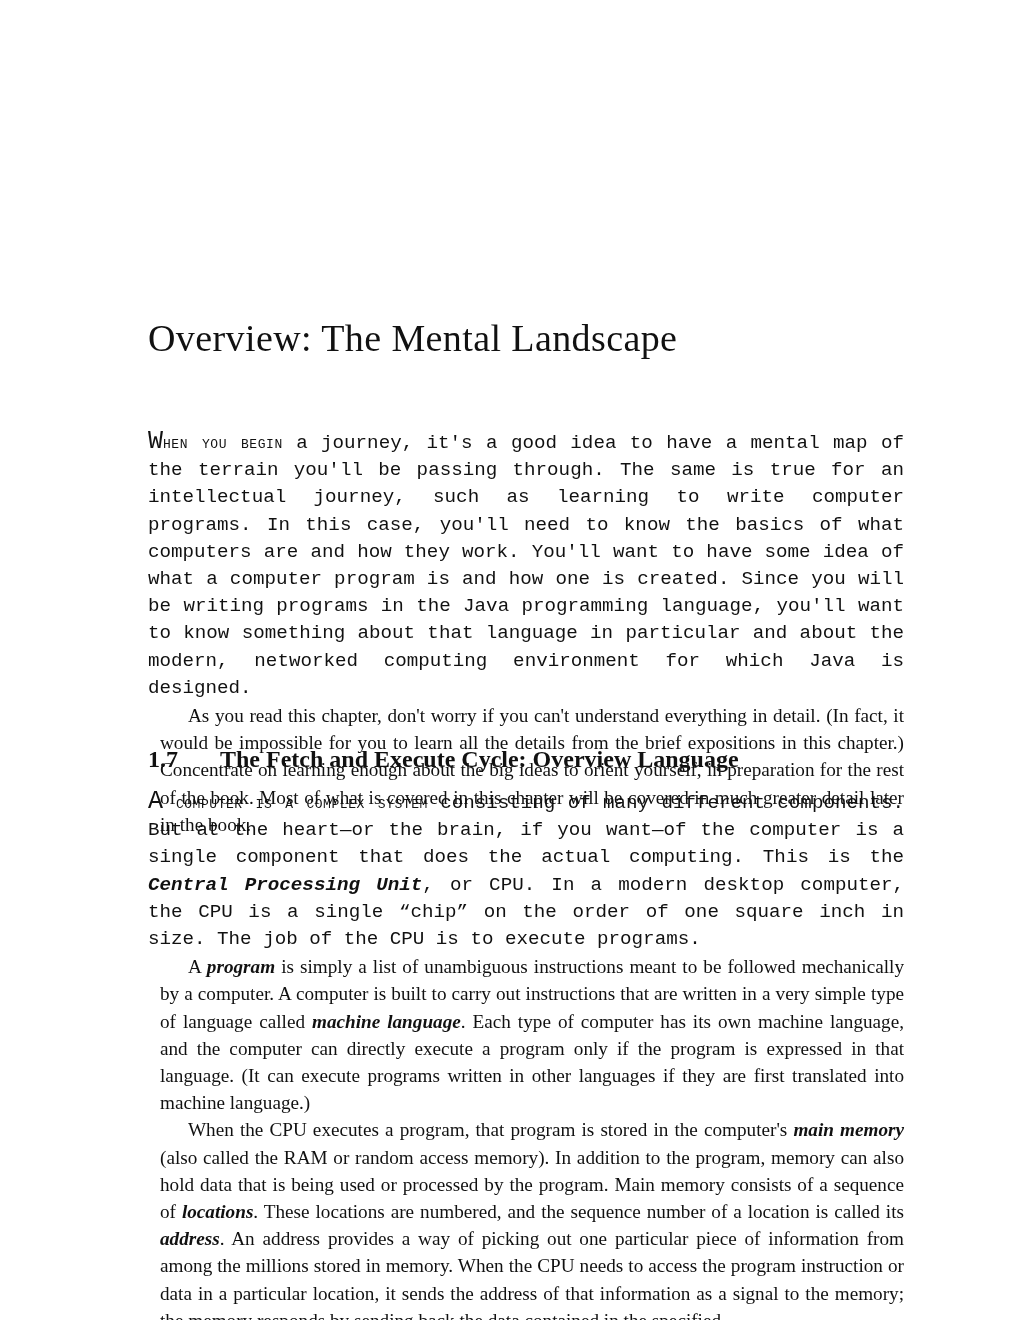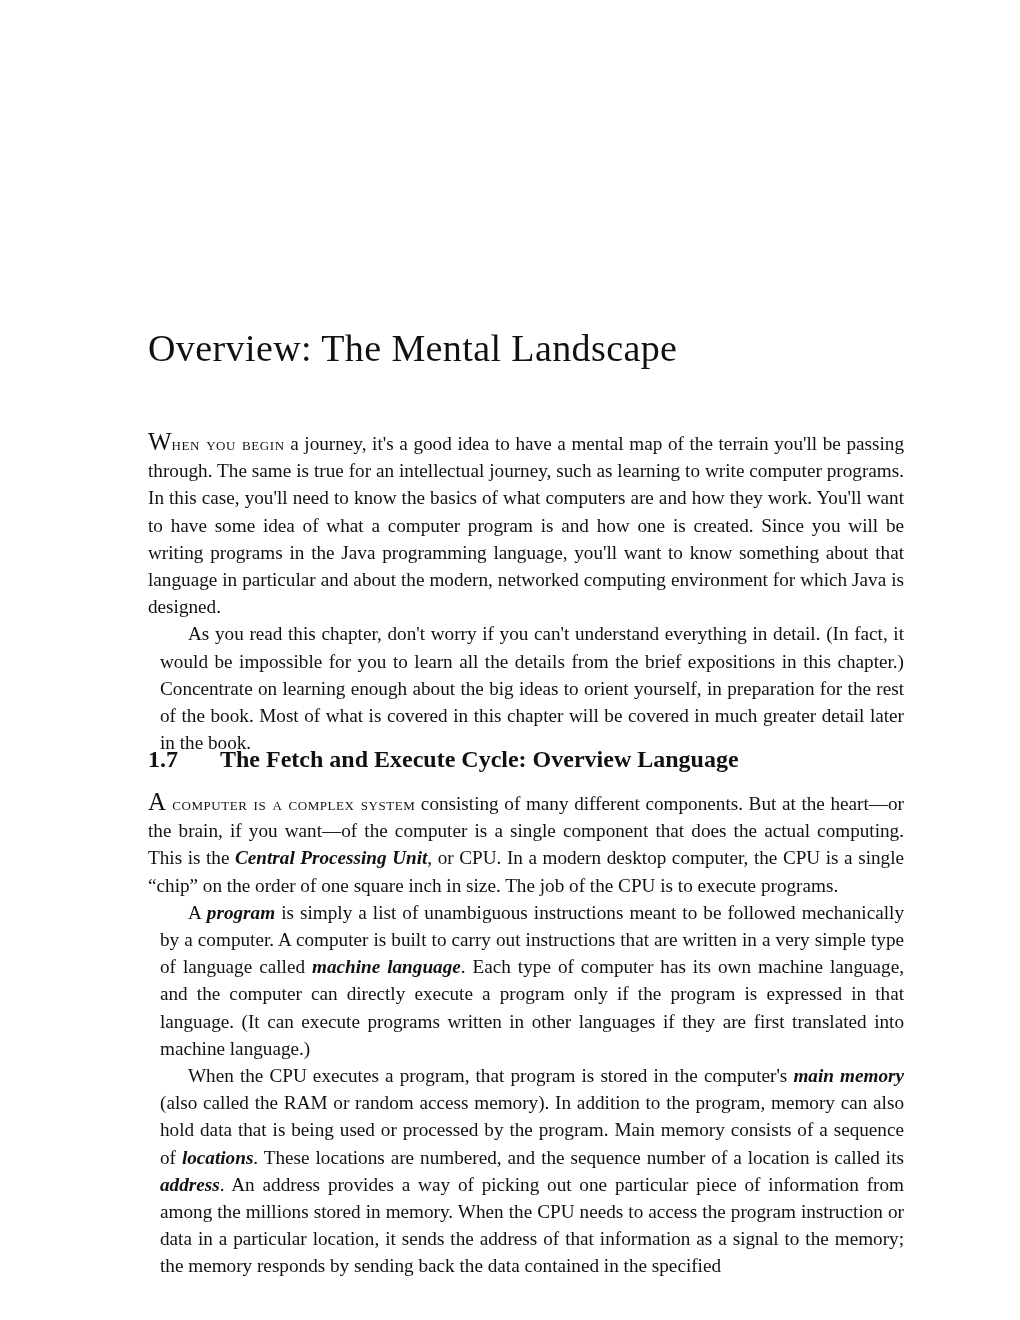--- a/index.html
+++ b/index.html
@@ -28,21 +28,21 @@
   }
   
   .chapter-title {
     margin: 0;
     padding: 0;
     font-size: 38px;
     font-weight: normal;
     letter-spacing: 0.4px;
     line-height: 44px;
     position: absolute;
-    top: 326px;
+    top: 316px;
     left: 0;
     width: 756px;
     white-space: nowrap;
   }
   
   .body-block {
     position: absolute;
     top: 430px;
     left: 0;
     width: 756px;
@@ -51,20 +51,21 @@
     margin: 0;
     font-size: 19.2px;
     line-height: 27.2px;
     text-align: justify;
     text-justify: inter-word;
     hyphens: manual;
     text-indent: 28px;
   }
   p.para.no-indent {
     text-indent: 0;
+    font-family: Liberation Mono, monospace;
   }
   p.para + p.para {
     margin-top: 0;
     margin-left: 12px;
   }
   
   .initial {
     font-size: 25px;
     line-height: 0;
   }

